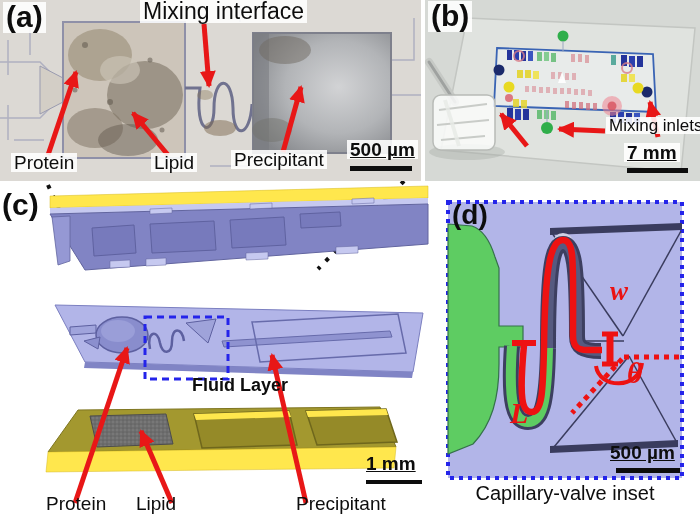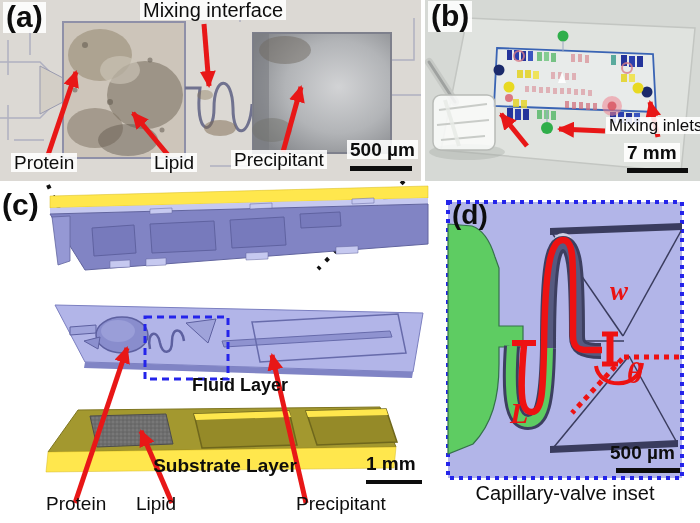--- a/index.html
+++ b/index.html
@@ -2,22 +2,22 @@
 <html><head>
 <meta charset="utf-8">
 <style>
   html,body{margin:0;padding:0;background:#ffffff;}
   #fig{position:relative;width:700px;height:523px;background:#ffffff;overflow:hidden;
        font-family:"Liberation Sans",sans-serif;}
   svg.panel{position:absolute;display:block;}
   .lbl{position:absolute;color:#0d0d0d;white-space:nowrap;line-height:1.02;}
   .chip{background:rgba(255,255,255,0.88);padding:0 3px;}
   .tag{font-weight:bold;font-size:30px;}
-  .ann{font-size:20px;}
-  .scale{font-weight:bold;font-size:19px;}
+  .ann{font-size:23px;}
+  .scale{font-weight:bold;font-size:19px;text-decoration:underline;}
   .layer{font-weight:bold;font-size:18px;text-align:center;}
   .bar{position:absolute;background:#0d0d0d;}
   .red-sym{color:#ea1212;font-family:"Liberation Serif",serif;font-style:italic;font-weight:bold;}
   .caption{font-weight:normal;font-size:20px;text-align:center;}
 </style>
 </head>
 <body>
 
 <div id="fig">
 
@@ -291,21 +291,20 @@
   <div class="lbl scale chip" style="left:347px;top:140px">500 µm</div>
   <div class="bar" style="left:350px;top:166px;width:62px;height:5px"></div>
 
   <div class="lbl tag chip" style="left:428px;top:1px">(b)</div>
   <div class="lbl ann chip" style="left:606px;top:117px;font-size:17px">Mixing inlets</div>
   <div class="lbl scale chip" style="left:624px;top:143px">7 mm</div>
   <div class="bar" style="left:627px;top:168px;width:61px;height:5px"></div>
 
   <div class="lbl tag" style="left:2px;top:190px">(c)</div>
   <div class="lbl layer" style="left:160px;top:376px;width:160px">Fluid Layer</div>
-  <div class="lbl layer" style="left:130px;top:456px;width:190px;font-size:19px">Substrate Layer</div>
   <div class="lbl scale" style="left:366px;top:454px">1 mm</div>
   <div class="bar" style="left:366px;top:480px;width:56px;height:4px"></div>
   <div class="lbl ann" style="left:46px;top:494px;font-size:19px">Protein</div>
   <div class="lbl ann" style="left:136px;top:494px;font-size:19px">Lipid</div>
   <div class="lbl ann" style="left:296px;top:494px;font-size:19px">Precipitant</div>
 
   <div class="lbl tag" style="left:452px;top:201px;font-size:28px">(d)</div>
   <div class="lbl red-sym" style="left:610px;top:278px;font-size:27px">w</div>
   <div class="lbl red-sym" style="left:627px;top:358px;font-size:30px">θ</div>
   <div class="lbl red-sym" style="left:510px;top:398px;font-size:30px">L</div>

